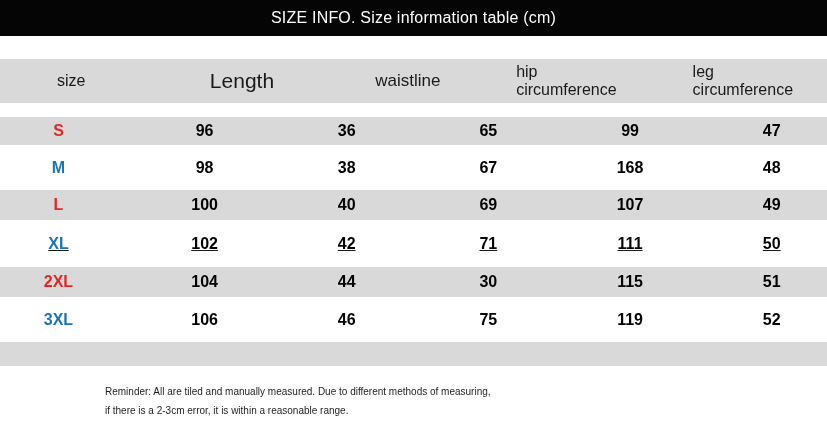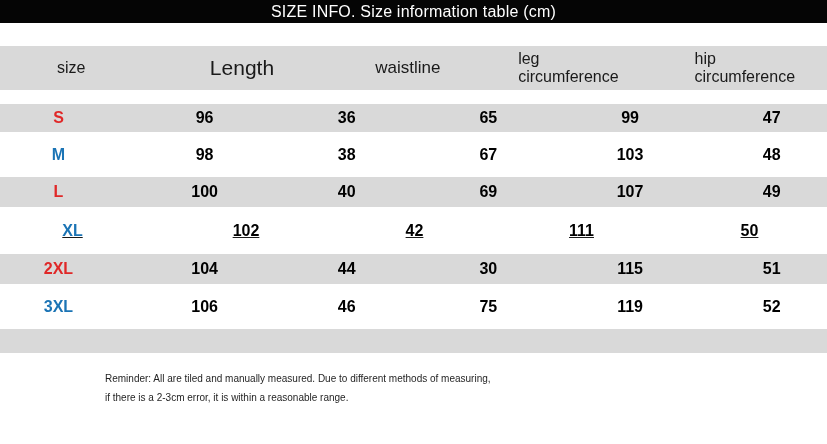--- a/index.html
+++ b/index.html
@@ -5,21 +5,21 @@
   html,body{margin:0;padding:0;background:#ffffff;}
   .page{
     position:relative;
     width:827px;height:444px;
     background:#ffffff;
     font-family:"Liberation Sans","DejaVu Sans",sans-serif;
     color:#1a1a1a;
     overflow:hidden;
   }
   .title-bar{
-    height:23px;
+    height:36px;
     background:#050505;
     color:#ffffff;
     display:flex;align-items:center;justify-content:center;
     font-size:16px;
     letter-spacing:0.2px;
   }
   .spacer-top{height:23px;background:#ffffff;}
   .row{display:flex;width:827px;gap:32px;}
   .row .cell{display:flex;align-items:center;justify-content:center;}
   .c1{width:145px;}
@@ -72,61 +72,62 @@
   <div class="title-bar">
     <span>SIZE INFO. Size information table (cm)</span>
   </div>
 
   <div class="spacer-top"></div>
 
   <div class="row header-row">
     <div class="cell c1 hdr-size">size</div>
     <div class="cell c2 hdr-length">Length</div>
     <div class="cell c3 hdr-waist">waistline</div>
+    <div class="cell c5 hdr-wrap pad10">
+      <span class="wrap-label">hip circumference</span>
+    </div>
     <div class="cell c4 hdr-wrap pad12">
       <span class="wrap-label">leg circumference</span>
-    </div>
-    <div class="cell c5 hdr-wrap pad10">
-      <span class="wrap-label">hip circumference</span>
     </div>
   </div>
 
   <div class="gap-after-header"></div>
 
   <div class="row data-row row-gray h28">
     <div class="cell c1 size-red">S</div>
     <div class="cell c2 num">96</div>
     <div class="cell c3 num">36</div>
     <div class="cell c4 num">65</div>
     <div class="cell c5 num">99</div>
     <div class="cell c6 num">47</div>
   </div>
 
   <div class="row data-row row-white h45">
     <div class="cell c1 size-blue">M</div>
     <div class="cell c2 num">98</div>
     <div class="cell c3 num">38</div>
     <div class="cell c4 num">67</div>
-    <div class="cell c5 num">103</div>
+    <div class="cell c5 num">168</div>
     <div class="cell c6 num">48</div>
   </div>
 
   <div class="row data-row row-gray h30">
     <div class="cell c1 size-red">L</div>
     <div class="cell c2 num">100</div>
     <div class="cell c3 num">40</div>
     <div class="cell c4 num">69</div>
     <div class="cell c5 num">107</div>
     <div class="cell c6 num">49</div>
   </div>
 
   <div class="row data-row row-white h47">
     <div class="cell c1 size-blue">XL</div>
     <div class="cell c2 num">102</div>
     <div class="cell c3 num">42</div>
+    <div class="cell c4 num">71</div>
     <div class="cell c5 num">111</div>
     <div class="cell c6 num">50</div>
   </div>
 
   <div class="row data-row row-gray h30">
     <div class="cell c1 size-red">2XL</div>
     <div class="cell c2 num">104</div>
     <div class="cell c3 num">44</div>
     <div class="cell c4 num">30</div>
     <div class="cell c5 num">115</div>

